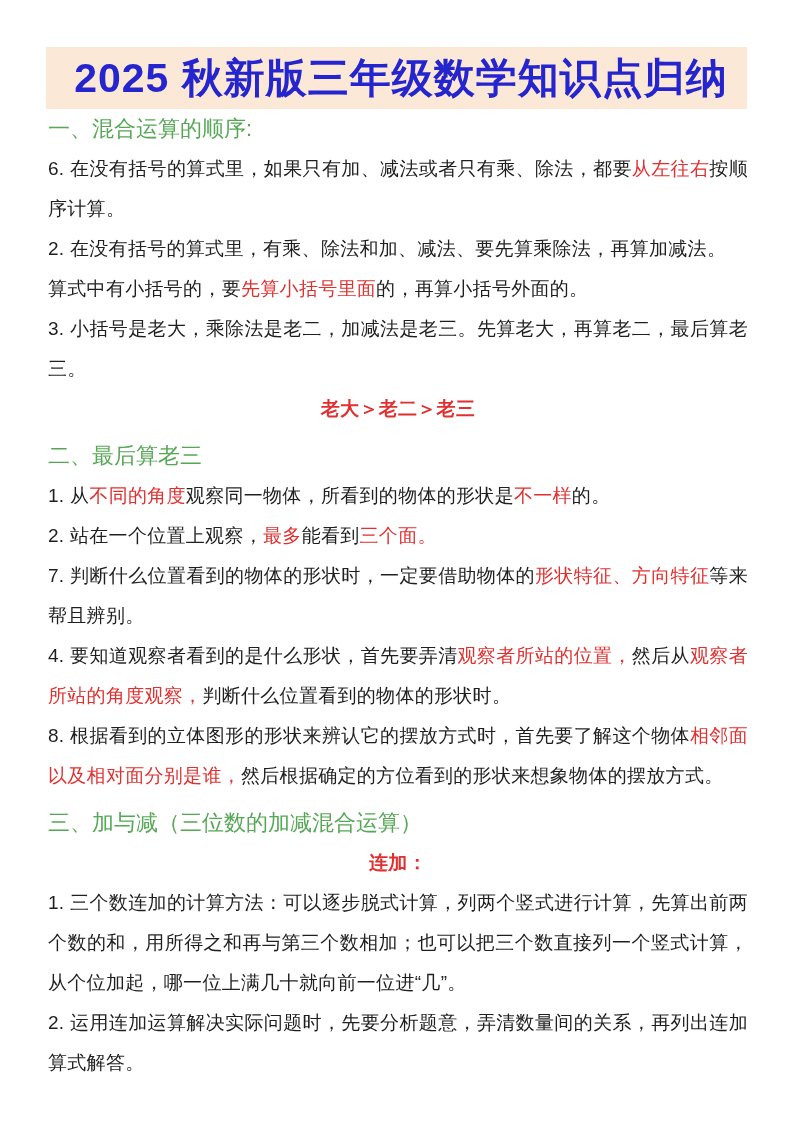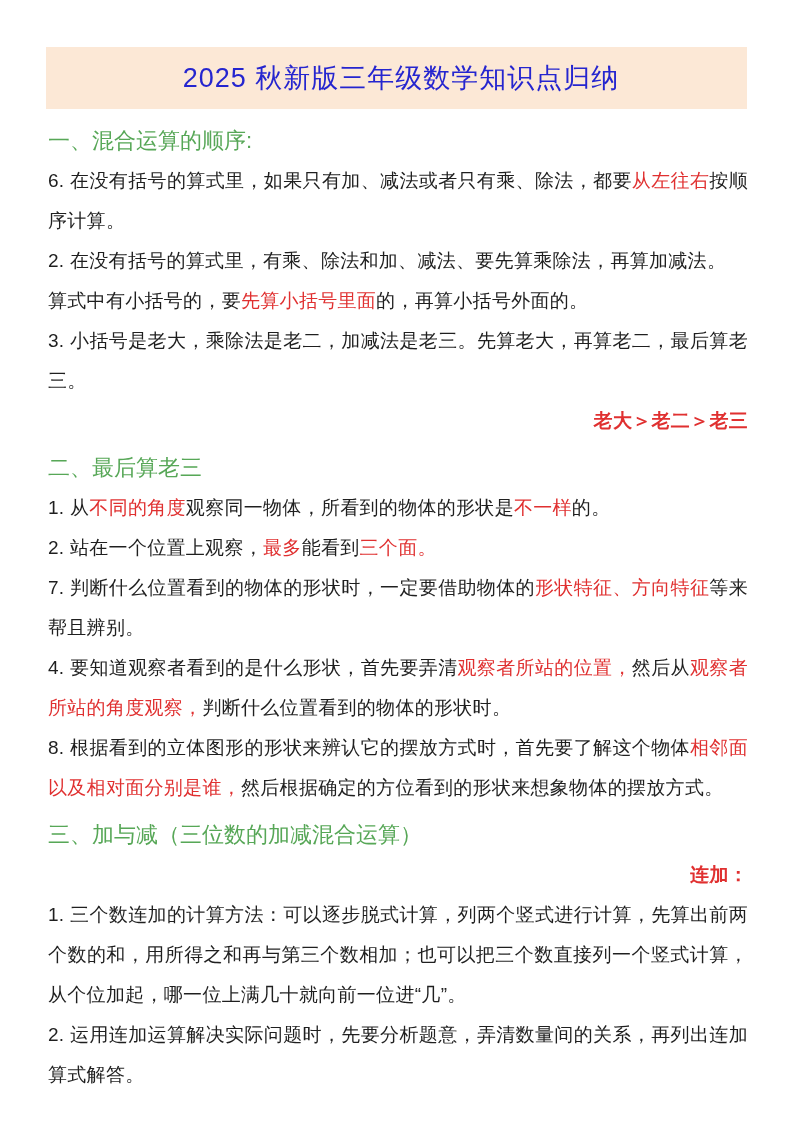--- a/index.html
+++ b/index.html
@@ -18,29 +18,28 @@
   .title-band {
     margin: 47px 46px 0 46px;
     height: 62px;
     background: var(--band_bg, #fce8d6);
     display: flex;
     align-items: center;
     justify-content: center;
   }
   .doc-title {
     color: var(--title_blue, #2525cf);
-    font-size: 27px;
-    font-weight: normal;
+    font-size: 41px;
+    font-weight: bold;
     letter-spacing: 1px;
     white-space: nowrap;
     margin-left: 9px;
   }
   .content {
     margin: 0 45px 0 48px;
-    padding-top: 12px;
   }
   .sec-heading {
     color: var(--heading_green, #57a757);
     font-size: 22px;
     line-height: 40px;
     font-weight: normal;
     margin: 0;
   }
   .sec-heading + .sec-heading,
   p.body + .sec-heading {
@@ -48,21 +47,21 @@
   }
   p.body {
     margin: 0;
     font-size: 19px;
     line-height: 40px;
     color: var(--body_black, #1f1f1f);
     text-align: justify;
     letter-spacing: 0.3px;
   }
   p.body.standalone {
-    text-align: right;
+    text-align: center;
     font-weight: 600;
   }
   span.black { color: var(--body_black, #1f1f1f); }
   span.red {
     color: var(--highlight_red, #e03030);
   }
 </style>
 </head>
 <body>
 

